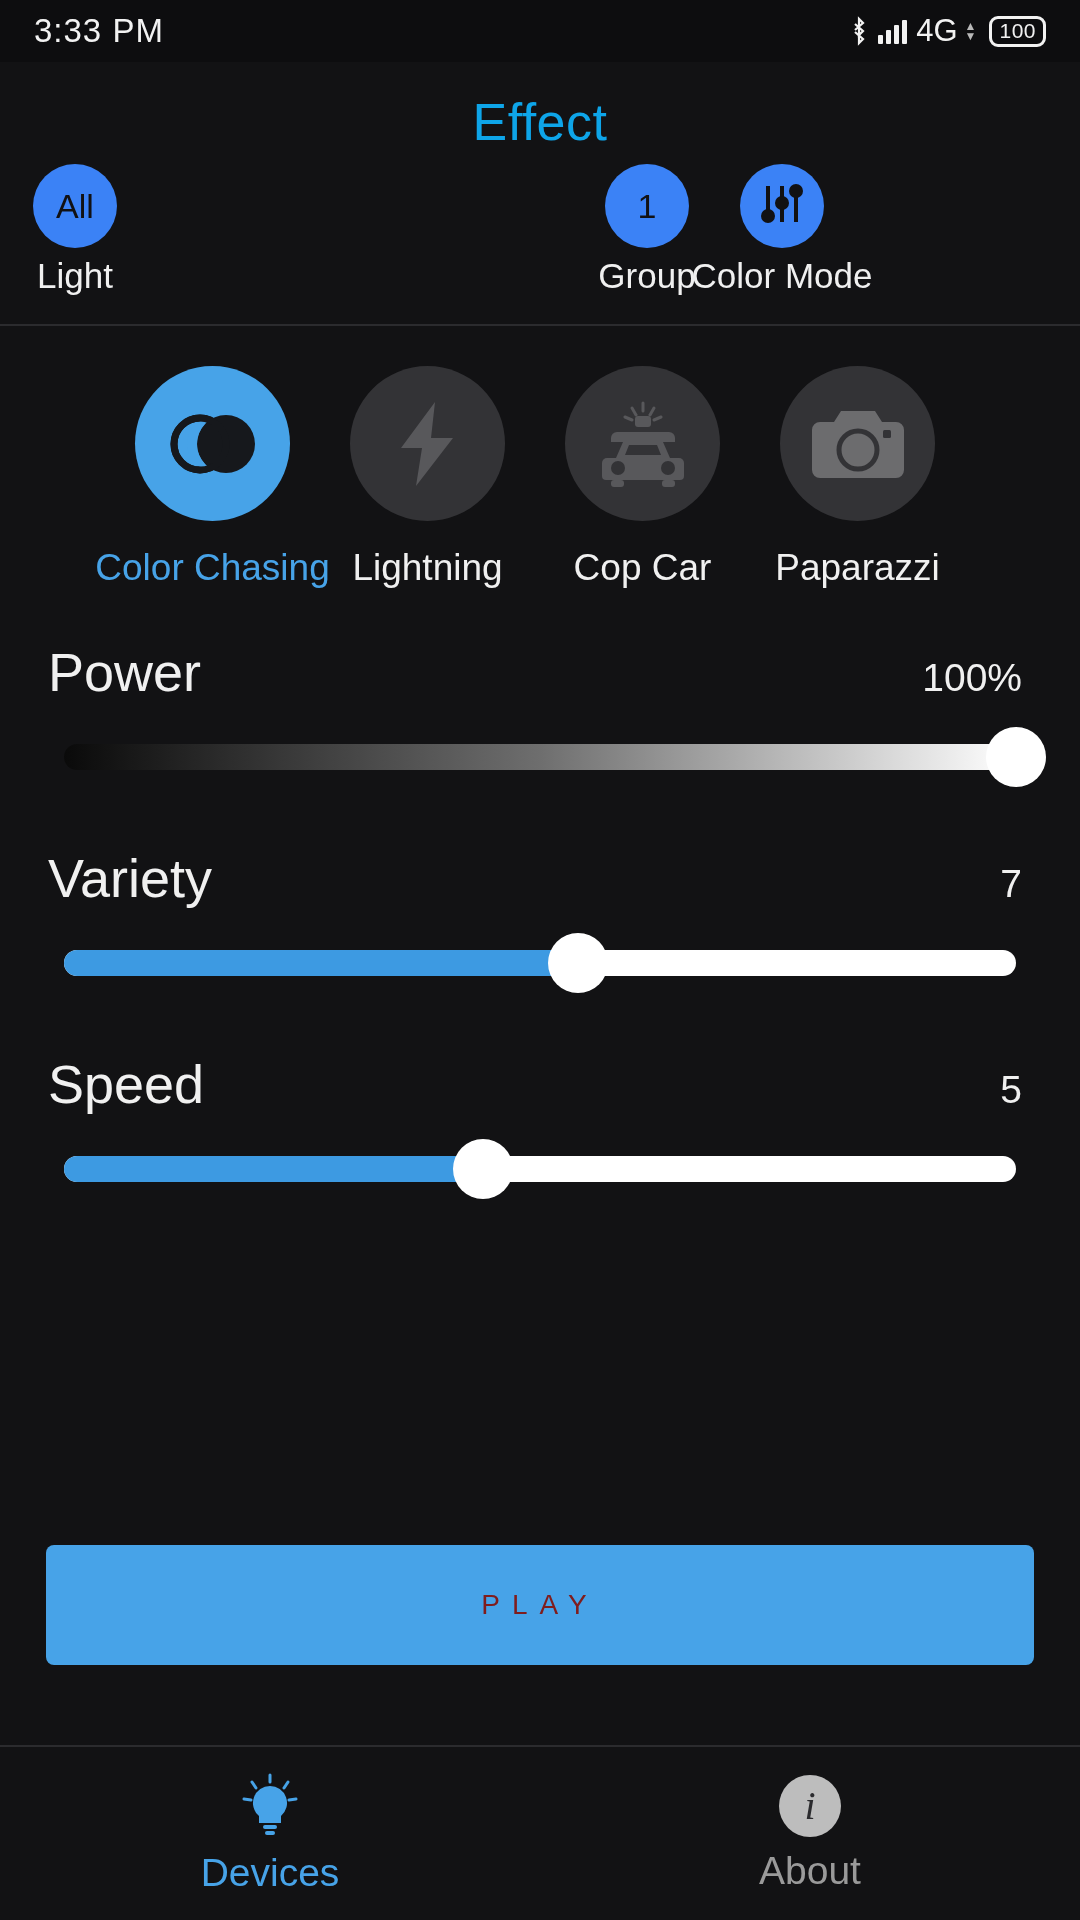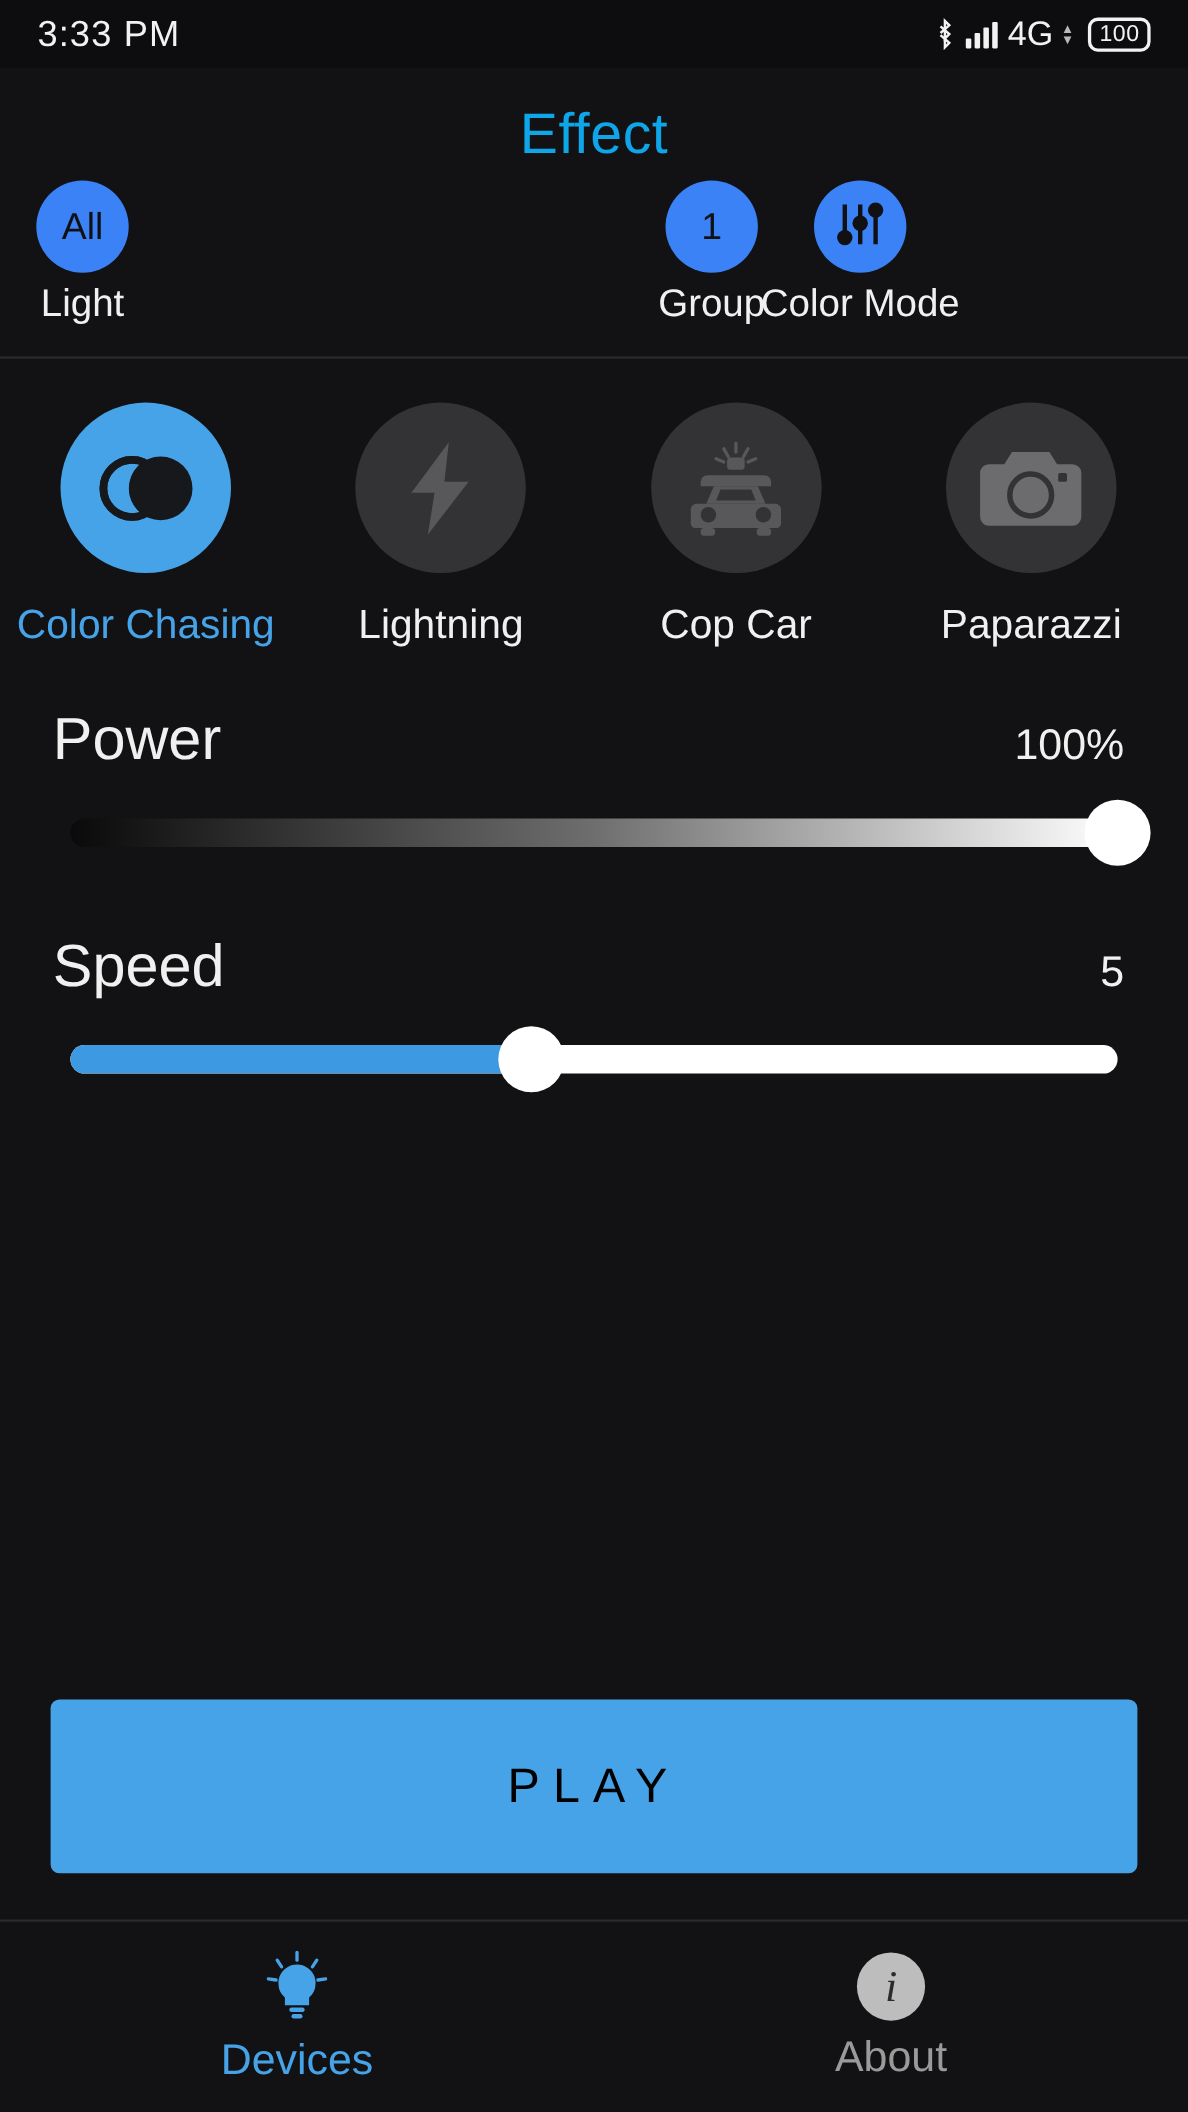--- a/index.html
+++ b/index.html
@@ -86,21 +86,21 @@
   .sliders-icon { width:56px; height:56px; }
 
   .divider {
     height:2px; width:100%;
     background:#2b2b2e;
   }
 
   
   .effects {
     display:flex;
-    justify-content:space-between;
+    justify-content:center;
     padding:40px 35px 0 25px;
   }
   .effect {
     display:flex; flex-direction:column; align-items:center;
     width:215px;
   }
   .effect-circle {
     width:155px; height:155px; border-radius:50%;
     background:#333336;
     display:flex; align-items:center; justify-content:center;
@@ -154,24 +154,24 @@
 
   
   .play-wrap {
     position:absolute;
     left:46px; right:46px;
     top:1545px;
   }
   .play-button {
     background:#47a3e8;
     border-radius:8px;
-    height:158px;
-    display:flex; align-items:center; justify-content:center;
-    color:#000000;
-    font-size:44px;
+    height:120px;
+    display:flex; align-items:center; justify-content:center;
+    color:#7f1d1d;
+    font-size:28px;
     letter-spacing:12px;
     font-weight:400;
   }
 
   
   .bottom-nav {
     position:absolute;
     bottom:0; left:0; right:0;
     height:175px;
     border-top:2px solid #2b2b2e;
@@ -325,20 +325,32 @@
     <div class="slider-head">
       <span class="slider-name">Power</span>
       <span class="slider-value">100%</span>
     </div>
     <div class="track-wrap">
       <div class="track gradient"></div>
       <div class="thumb" id="thumb-power" style="left: 970px;"></div>
     </div>
   </div>
 
+  <div class="slider-group">
+    <div class="slider-head">
+      <span class="slider-name">Variety</span>
+      <span class="slider-value">7</span>
+    </div>
+    <div class="track-wrap">
+      <div class="track plain">
+        <div class="track-fill" id="fill-variety" style="width: 54%;"></div>
+      </div>
+      <div class="thumb" id="thumb-variety" style="left: 532.08px;"></div>
+    </div>
+  </div>
 
   <div class="slider-group">
     <div class="slider-head">
       <span class="slider-name">Speed</span>
       <span class="slider-value">5</span>
     </div>
     <div class="track-wrap">
       <div class="track plain">
         <div class="track-fill" id="fill-speed" style="width: 44%;"></div>
       </div>

